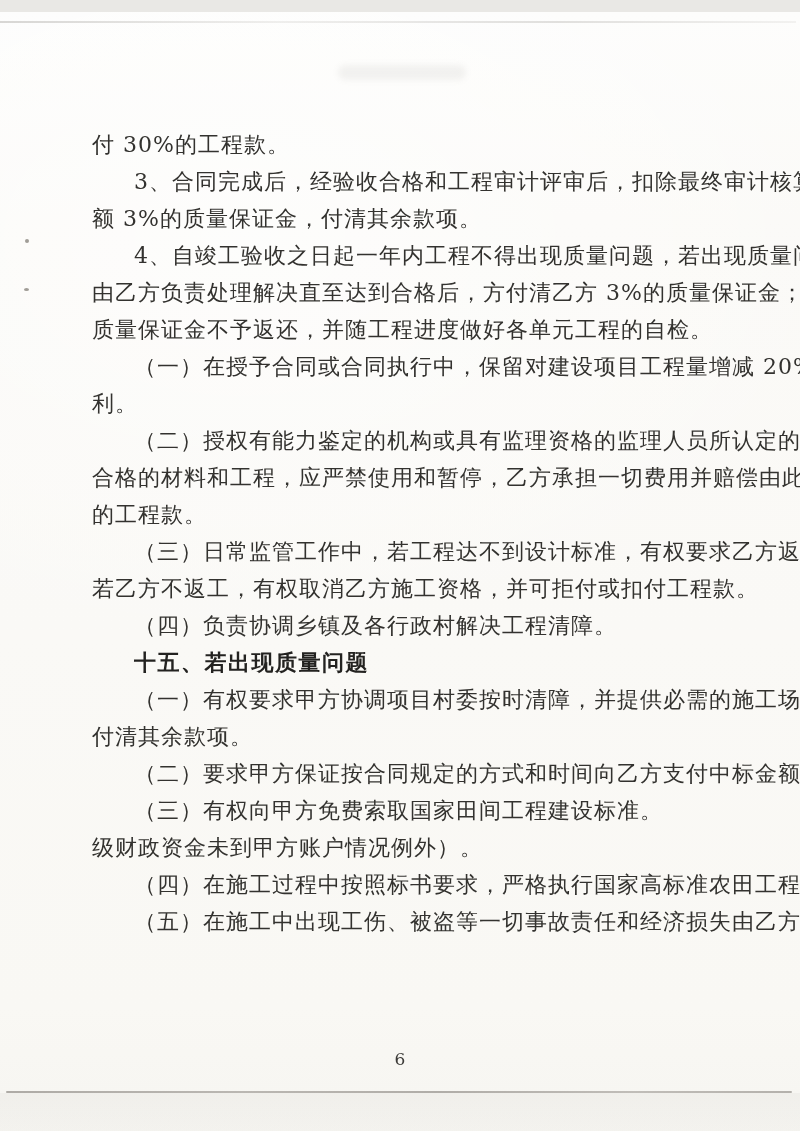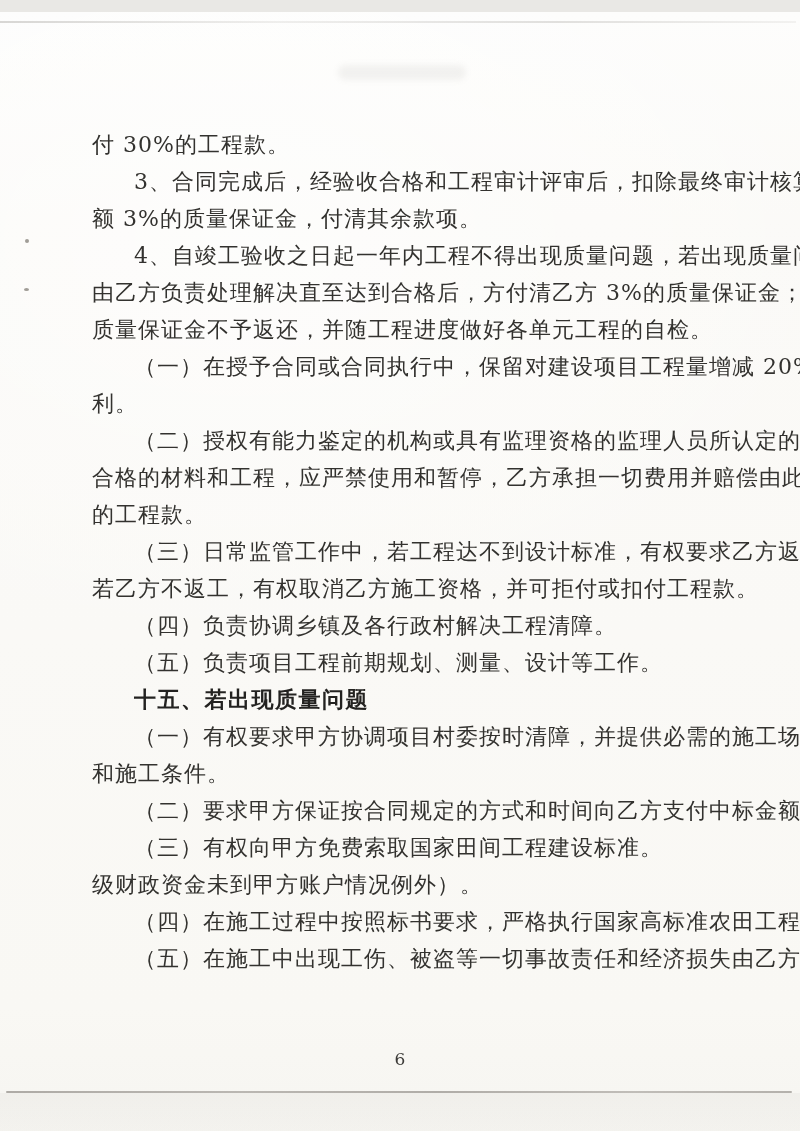--- a/index.html
+++ b/index.html
@@ -121,24 +121,23 @@
       <div class="line">由乙方负责处理解决直至达到合格后，方付清乙方 3%的质量保证金；否则，</div>
       <div class="line">质量保证金不予返还，并随工程进度做好各单元工程的自检。</div>
       <div class="line indent">（一）在授予合同或合同执行中，保留对建设项目工程量增减 20%的权</div>
       <div class="line">利。</div>
       <div class="line indent">（二）授权有能力鉴定的机构或具有监理资格的监理人员所认定的不</div>
       <div class="line">合格的材料和工程，应严禁使用和暂停，乙方承担一切费用并赔偿由此造</div>
       <div class="line">的工程款。</div>
       <div class="line indent">（三）日常监管工作中，若工程达不到设计标准，有权要求乙方返工；</div>
       <div class="line">若乙方不返工，有权取消乙方施工资格，并可拒付或扣付工程款。</div>
       <div class="line indent">（四）负责协调乡镇及各行政村解决工程清障。</div>
-      <div class="line indent">（五）负责项目工程前期规划、测量、设计等工作。</div>
       <div class="line heading indent">十五、若出现质量问题</div>
       <div class="line indent">（一）有权要求甲方协调项目村委按时清障，并提供必需的施工场地</div>
-      <div class="line">和施工条件。</div>
+      <div class="line">付清其余款项。</div>
       <div class="line indent">（二）要求甲方保证按合同规定的方式和时间向乙方支付中标金额（上</div>
       <div class="line indent">（三）有权向甲方免费索取国家田间工程建设标准。</div>
       <div class="line">级财政资金未到甲方账户情况例外）。</div>
       <div class="line indent">（四）在施工过程中按照标书要求，严格执行国家高标准农田工程建</div>
       <div class="line indent">（五）在施工中出现工伤、被盗等一切事故责任和经济损失由乙方自</div>
     </div>
 
   <div class="page-number">6</div>
   <div class="footer-rule"></div>
   <div class="footer-shade"></div>

